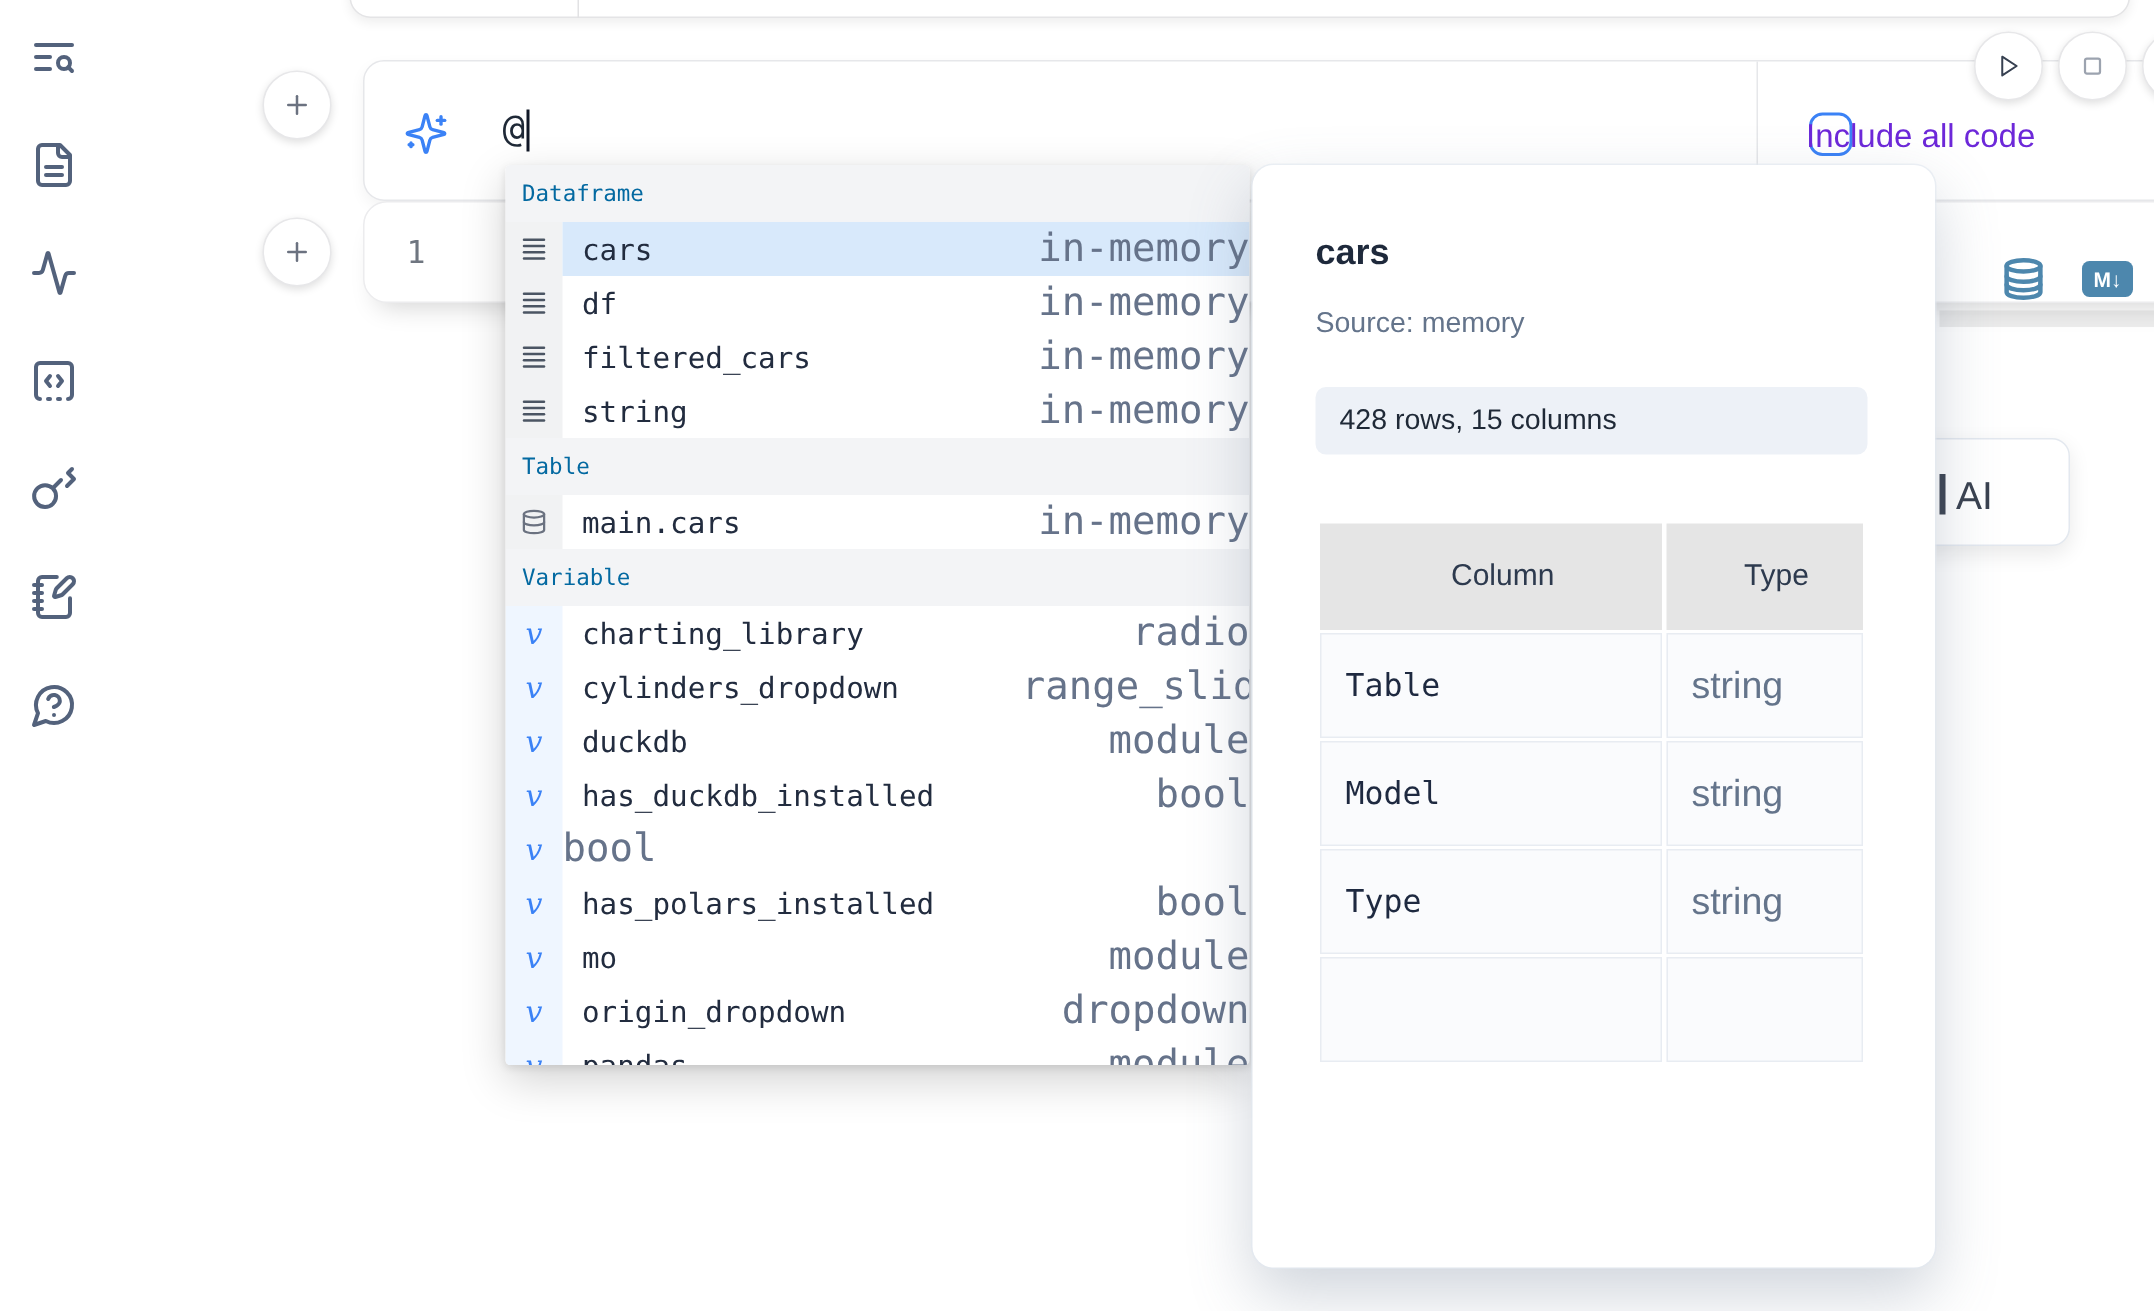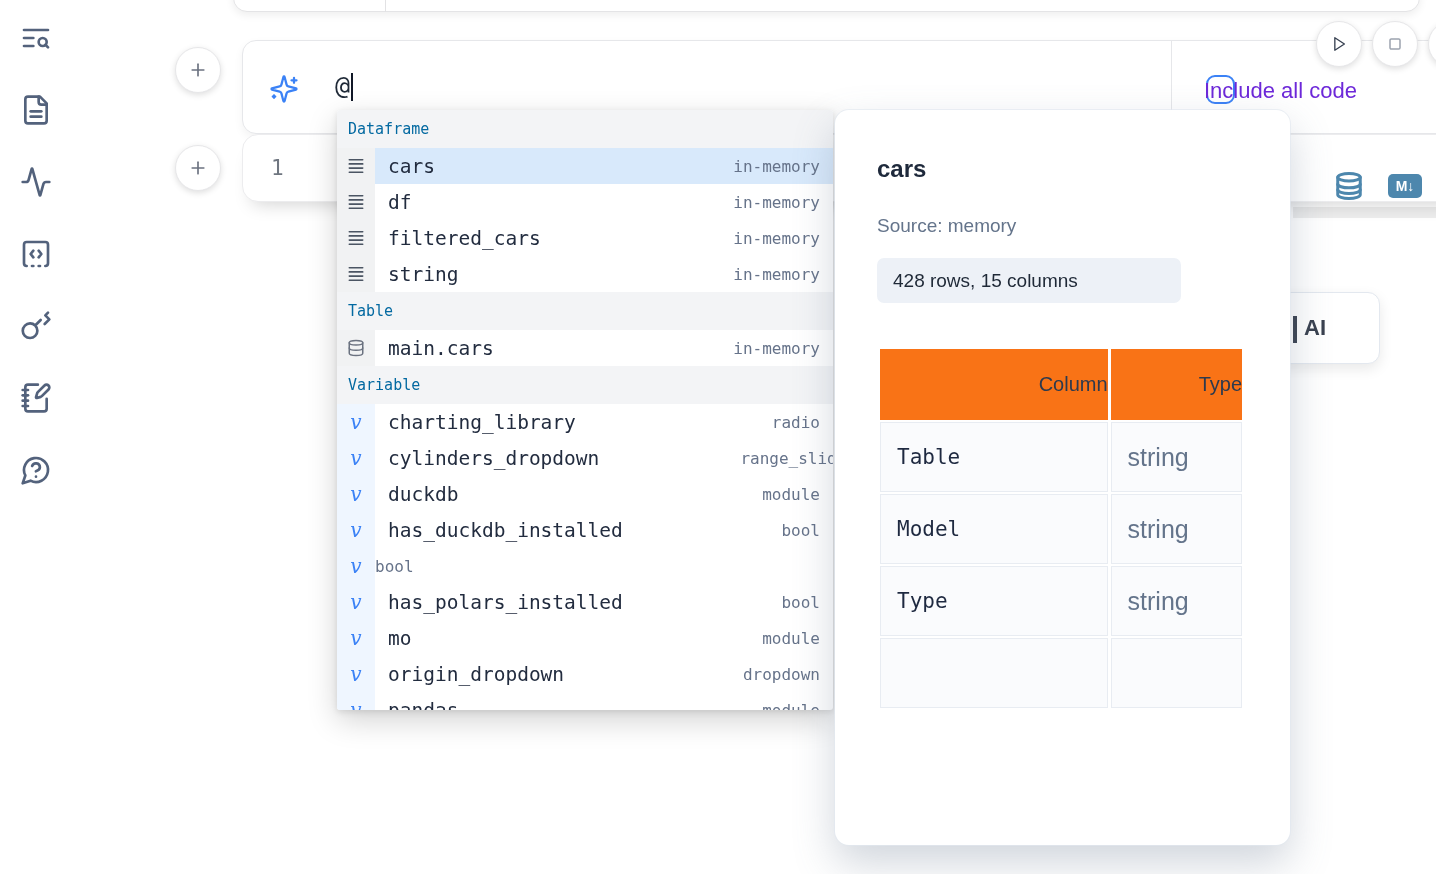--- a/index.html
+++ b/index.html
@@ -50,54 +50,54 @@
   .db-icon svg { width:30px; height:30px; }
   .md-badge { width:34px; height:24px; background:#4d87ad; border-radius:5px; color:#fff;
     font-weight:bold; font-size:14px; display:flex; align-items:center; justify-content:center; cursor:pointer; }
   .gray-strip { position:absolute; left:1293px; top:207px; width:143px; height:11px; background:#ededed; z-index:1; }
 
   
   .ai-button { position:absolute; left:1240px; top:292px; width:140px; height:72px;
     background:#fff; border:1px solid #e3e8ef; border-radius:12px;
     box-shadow:0 5px 14px rgba(0,0,0,0.09); z-index:5; cursor:pointer; }
   .ai-button .clipped-letter { position:absolute; left:52px; top:23px; width:4px; height:27px; background:#39414f; }
-  .ai-button .ai-label { position:absolute; left:63px; top:22px; font-size:22px; font-weight:bold; color:#39414f; }
+  .ai-button .ai-label { position:absolute; left:63px; top:22px; font-size:26px; font-weight:normal; color:#39414f; }
 
   
   .dropdown { position:absolute; left:337px; top:110px; width:496px; height:600px;
     background:#fff; border-radius:3px; overflow:hidden; z-index:20;
     box-shadow:0 10px 30px rgba(0,0,0,0.18), 0 2px 6px rgba(0,0,0,0.10);
     font-family:"DejaVu Sans Mono", monospace; }
   .dd-header { height:38px; line-height:38px; background:#f3f4f6; color:#0369a1;
     font-size:15px; padding-left:11px; }
   .dd-row { height:36px; display:flex; cursor:pointer; }
   .dd-gutter { width:38px; height:100%; flex:none; display:flex; align-items:center; justify-content:center; }
   .dd-gutter.g-gray { background:#f1f2f3; }
   .dd-gutter.g-blue { background:#eff6ff; }
   .dd-content { flex:1; display:flex; align-items:center; justify-content:space-between; overflow:hidden; }
   .dd-content.sel { background:#d8e9fb; }
   .dd-name { font-size:19.5px; color:#222c3f; padding-left:13px; white-space:nowrap; }
-  .dd-type { font-size:16px; color:#66738a; padding-right:13px; white-space:nowrap; }
+  .dd-type { font-size:26px; color:#66738a; white-space:nowrap; }
   .dd-type.overflowing { margin-right:-36px; }
   .ham-icon svg { width:20px; height:20px; color:#4b5563; display:block; }
   .small-db-icon svg { width:18px; height:18px; color:#6b7280; display:block; }
   .var-glyph { font-family:"DejaVu Serif", serif; font-style:italic; font-size:20px; color:#3b82f6; line-height:1; }
 
   
   .panel { position:absolute; left:835px; top:110px; width:455px; height:735px;
     background:#fff; border-radius:14px; z-index:30;
     box-shadow:0 0 0 1px rgba(226,232,240,0.65), 0 18px 42px rgba(100,116,139,0.30); }
   .panel-title { position:absolute; left:42px; top:45px; font-size:24px; font-weight:bold; color:#1e293b; }
-  .panel-source { position:absolute; left:42px; top:105px; font-size:19px; color:#64748b; }
-  .panel-badge { position:absolute; left:42px; top:148px; width:304px; height:45px;
+  .panel-source { position:absolute; left:42px; top:95px; font-size:19px; color:#64748b; }
+  .panel-badge { position:absolute; left:42px; top:148px; width:368px; height:45px;
     background:#edf1f7; border-radius:7px; line-height:45px; padding-left:16px;
     font-size:19px; color:#1f2937; }
   .panel-table-wrap { position:absolute; left:42px; top:237px; width:368px; height:463px; overflow:hidden; }
   table.schema { border-collapse:separate; border-spacing:3px 2px; width:100%; }
-  table.schema th { background:#f97316; height:71px; text-align:right; padding-left:16px;
+  table.schema th { background:#e5e5e5; height:71px; text-align:center; padding-left:16px;
     font-size:20px; font-weight:normal; color:#2d3a4e; }
   table.schema td { background:#fafbfd; border:1px solid #e8ecf2; height:70px; padding-left:16px; }
   table.schema col.c1 { width:232px; }
   table.schema col.c2 { width:133px; }
   td.col-name { font-family:"DejaVu Sans Mono", monospace; font-size:21px; color:#1e2940; }
   td.col-type { font-size:25px; color:#64748b; }
 </style>
 </head>
 <body>
 

